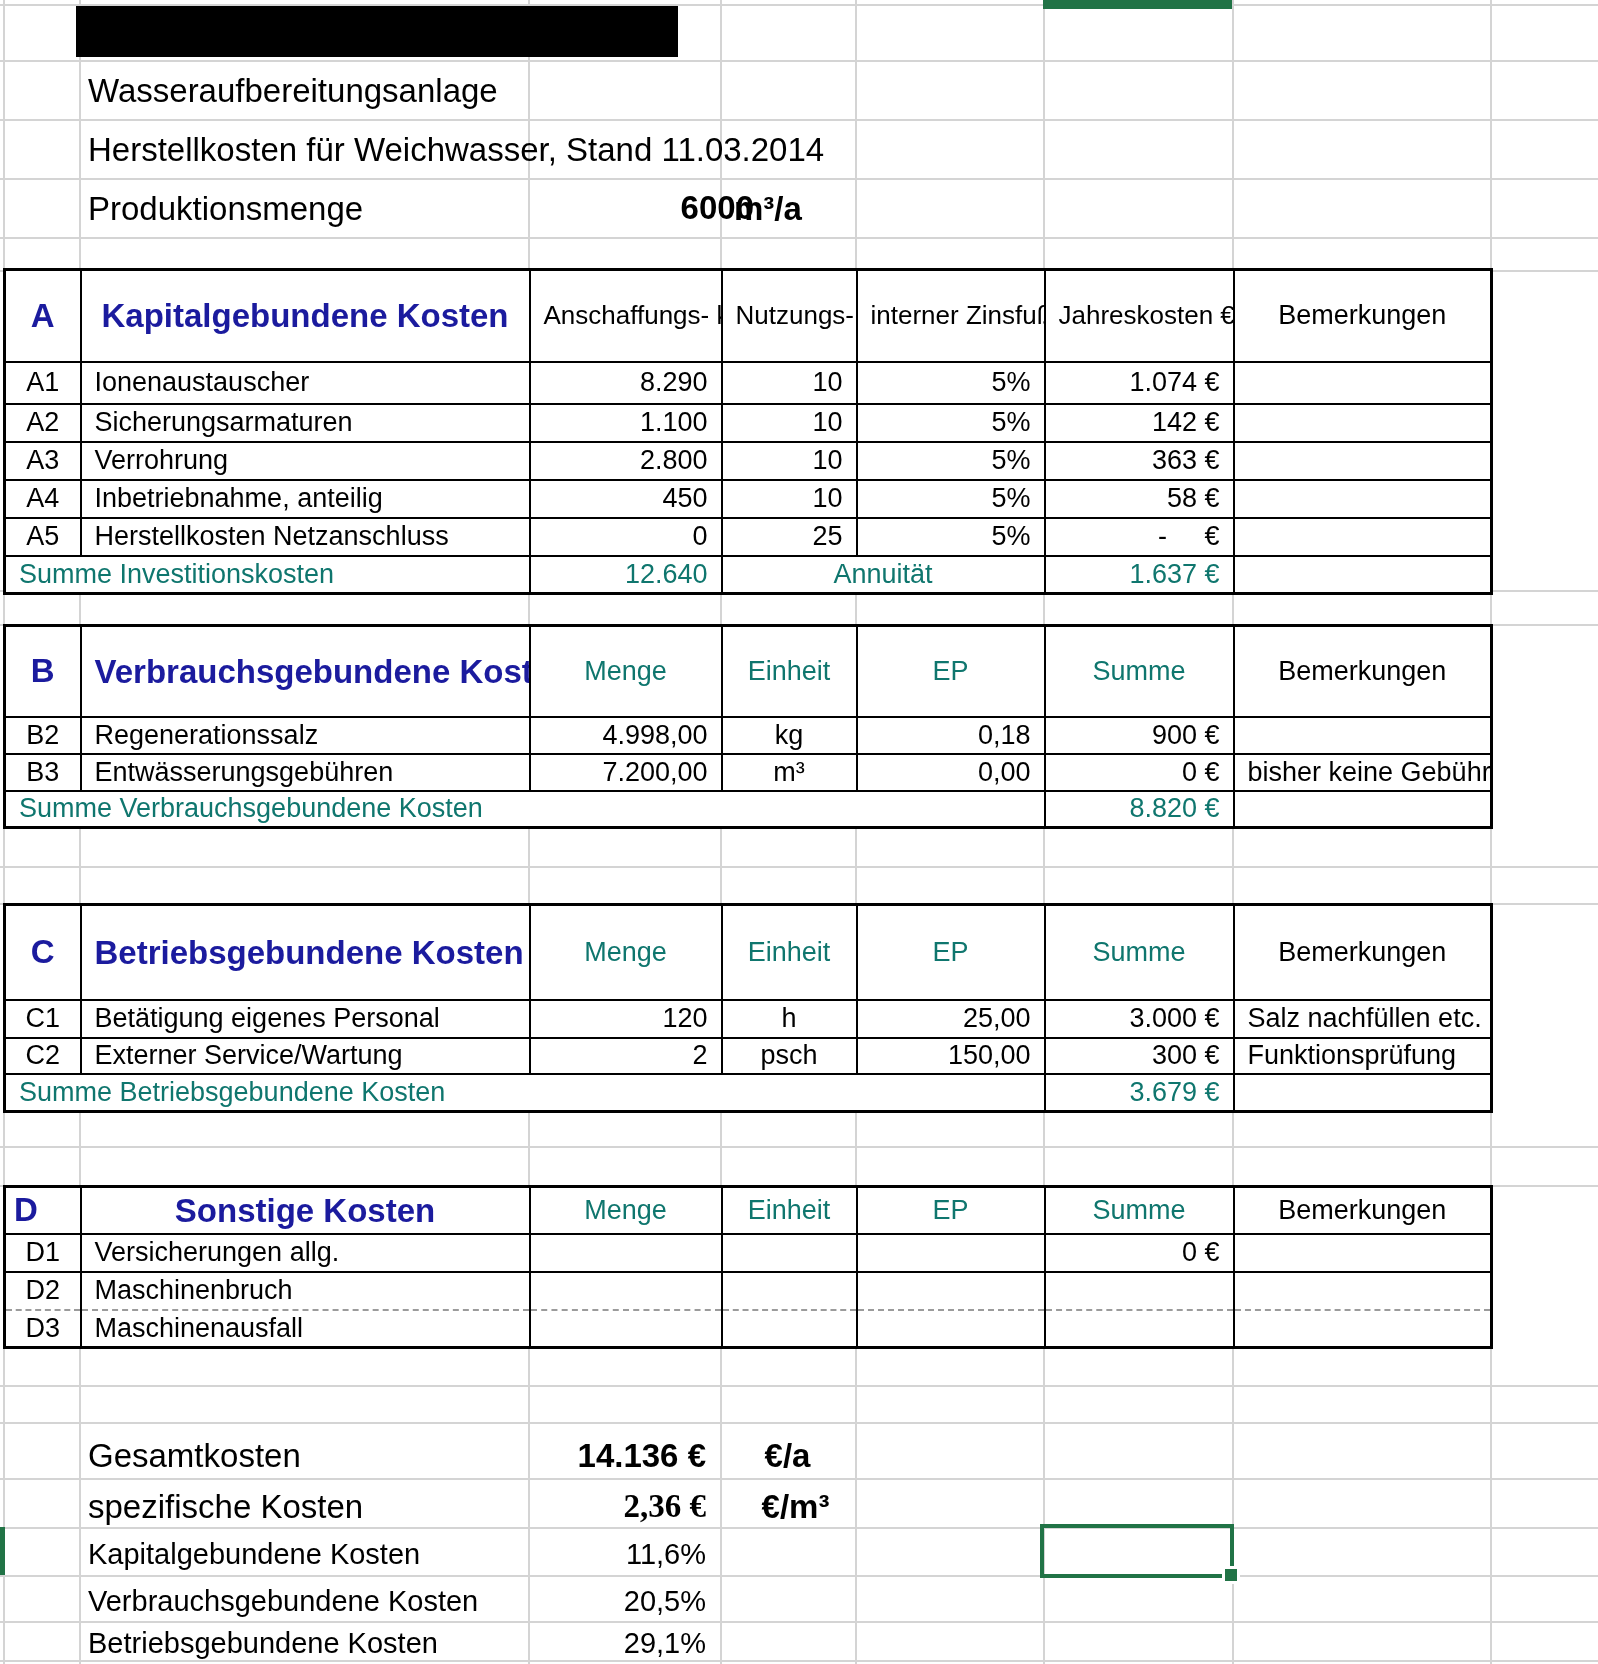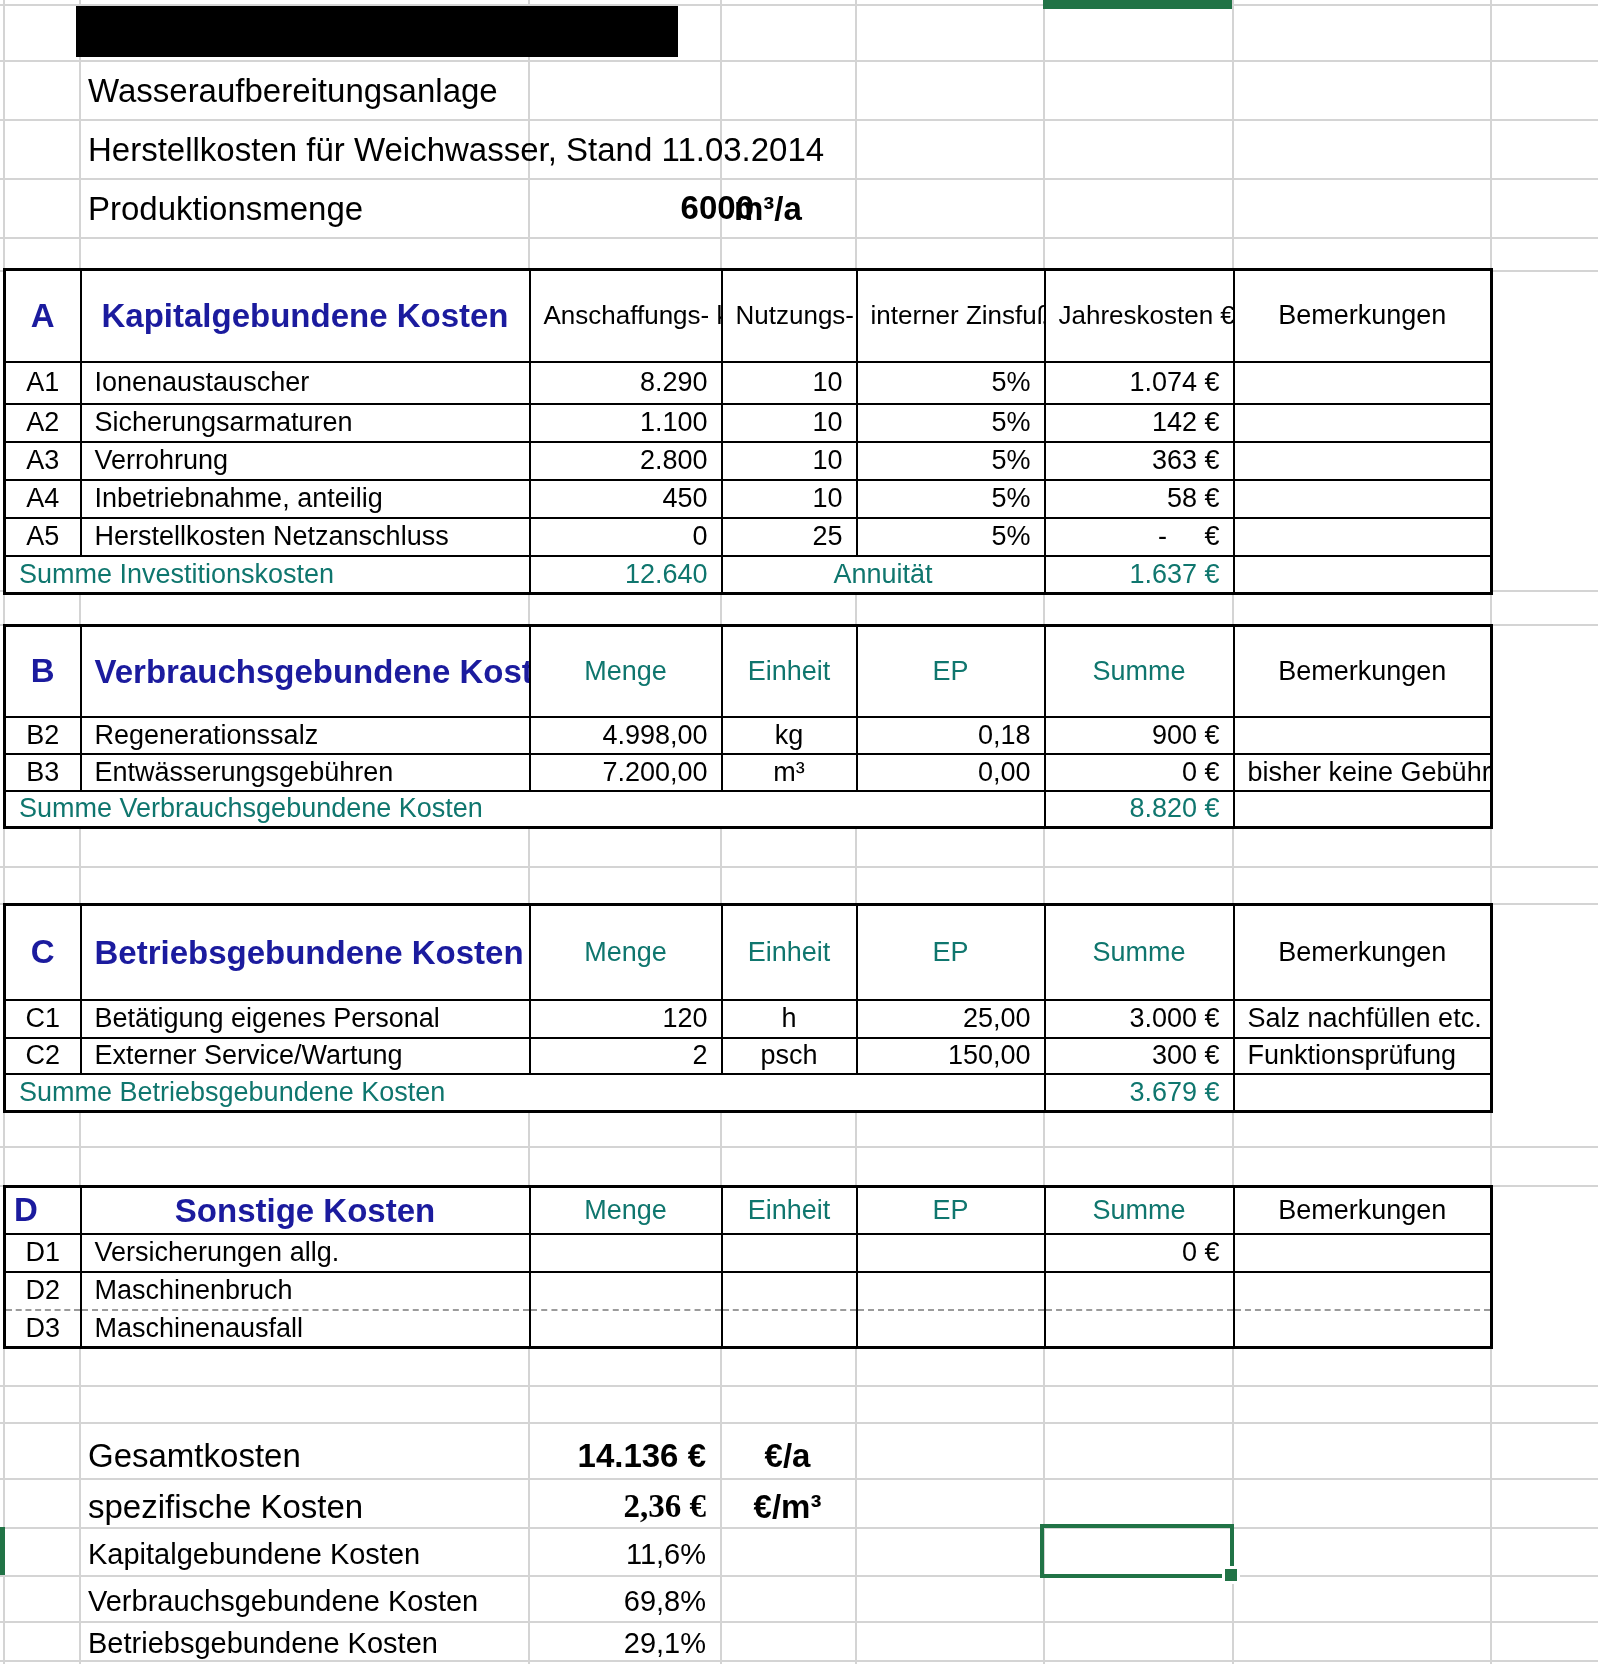--- a/index.html
+++ b/index.html
@@ -307,27 +307,27 @@
     </tr>
   </tbody>
     </table>
 
   <div class="abs big" style="left:88px; top:1437px;">Gesamtkosten</div>
   <div class="val-box big bold" style="left:528px; top:1437px; width:178px;">14.136 €</div>
   <div class="val-box big bold" style="left:720px; top:1437px; width:135px; text-align:center;">€/a</div>
 
   <div class="abs big" style="left:88px; top:1488px;">spezifische Kosten</div>
   <div class="val-box big bold" style="left:528px; top:1488px; width:178px;font-family:Liberation Serif, serif;">2,36 €</div>
-  <div class="val-box big bold" style="left:720px; top:1488px; width:135px; text-align:center;">€/m³</div>
+  <div class="val-box big bold" style="left:720px; top:1488px; width:135px; text-align:center;padding-left:8px;">€/m³</div>
 
   <div class="abs mid" style="left:88px; top:1538px;">Kapitalgebundene Kosten</div>
   <div class="val-box mid" style="left:528px; top:1538px; width:178px;">11,6%</div>
 
   <div class="abs mid" style="left:88px; top:1585px;">Verbrauchsgebundene Kosten</div>
-  <div class="val-box mid" style="left:528px; top:1585px; width:178px;">69,8%</div>
+  <div class="val-box mid" style="left:528px; top:1585px; width:178px;">20,5%</div>
 
   <div class="abs mid" style="left:88px; top:1627px;">Betriebsgebundene Kosten</div>
   <div class="val-box mid" style="left:528px; top:1627px; width:178px;">29,1%</div>
 
   <div id="sel-top"></div>
   <div id="sel-left"></div>
   <div id="sel-box">
     <div id="sel-handle"></div>
   </div>
 

